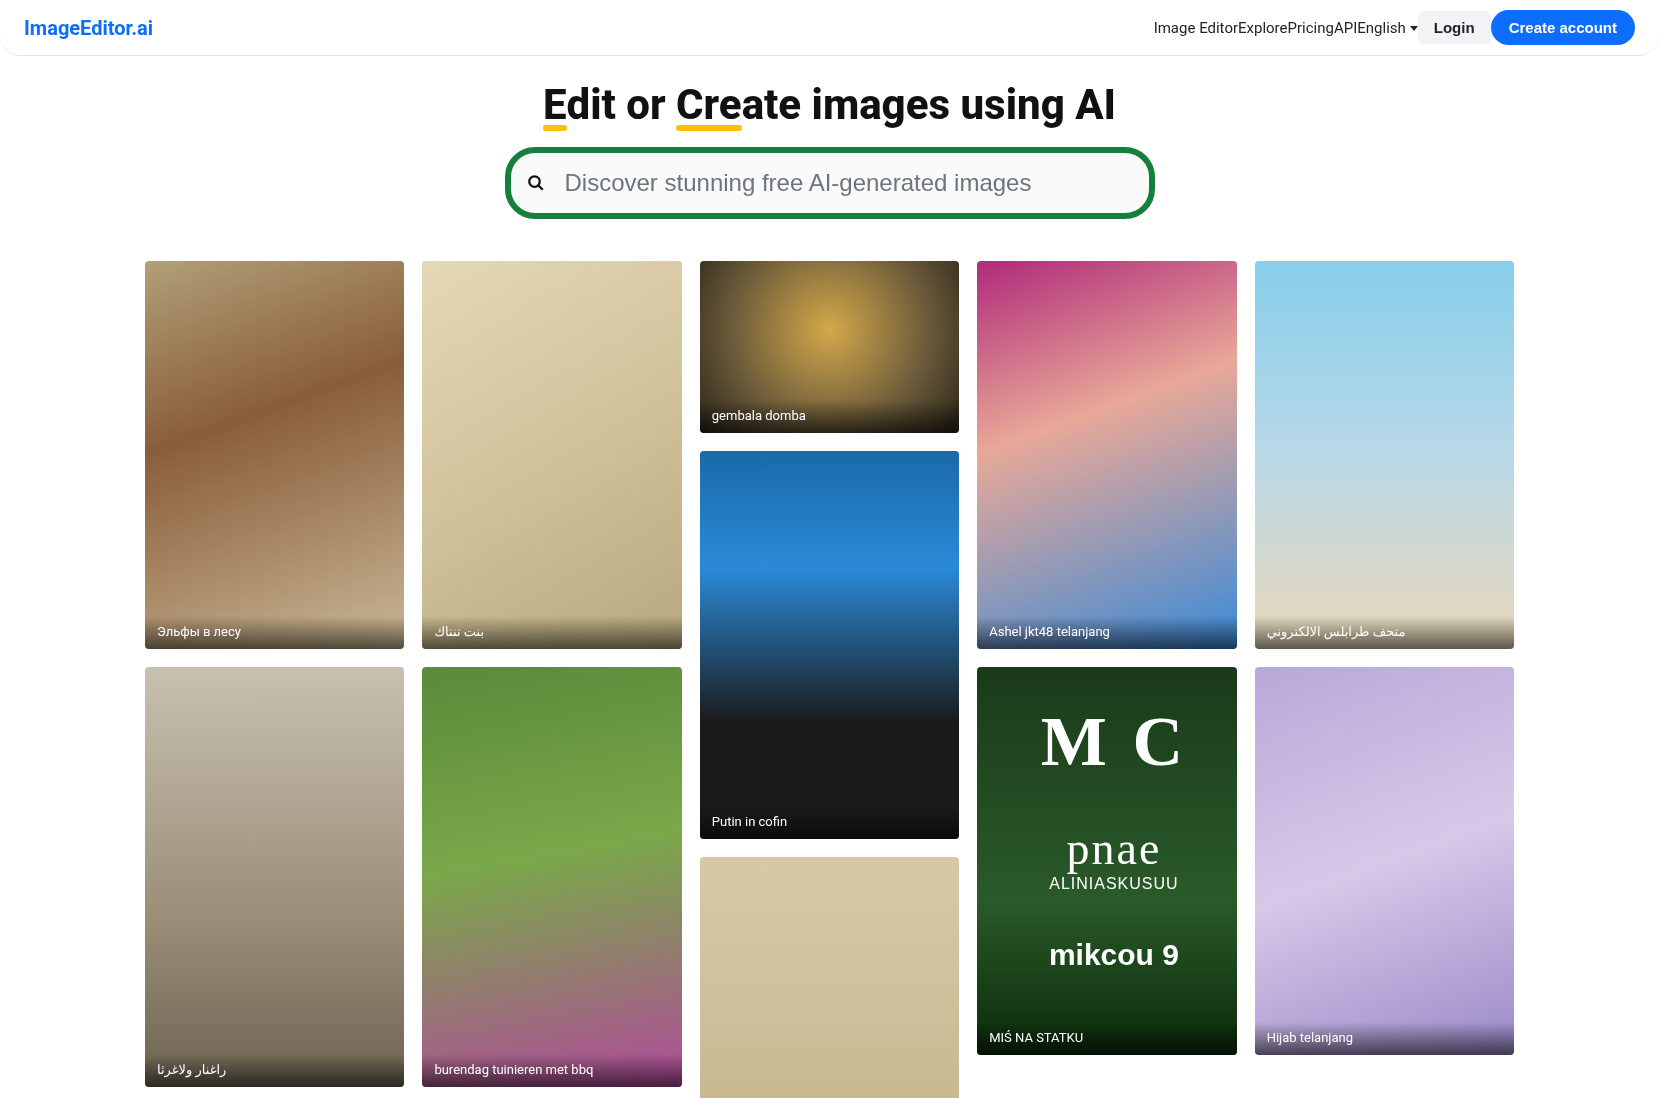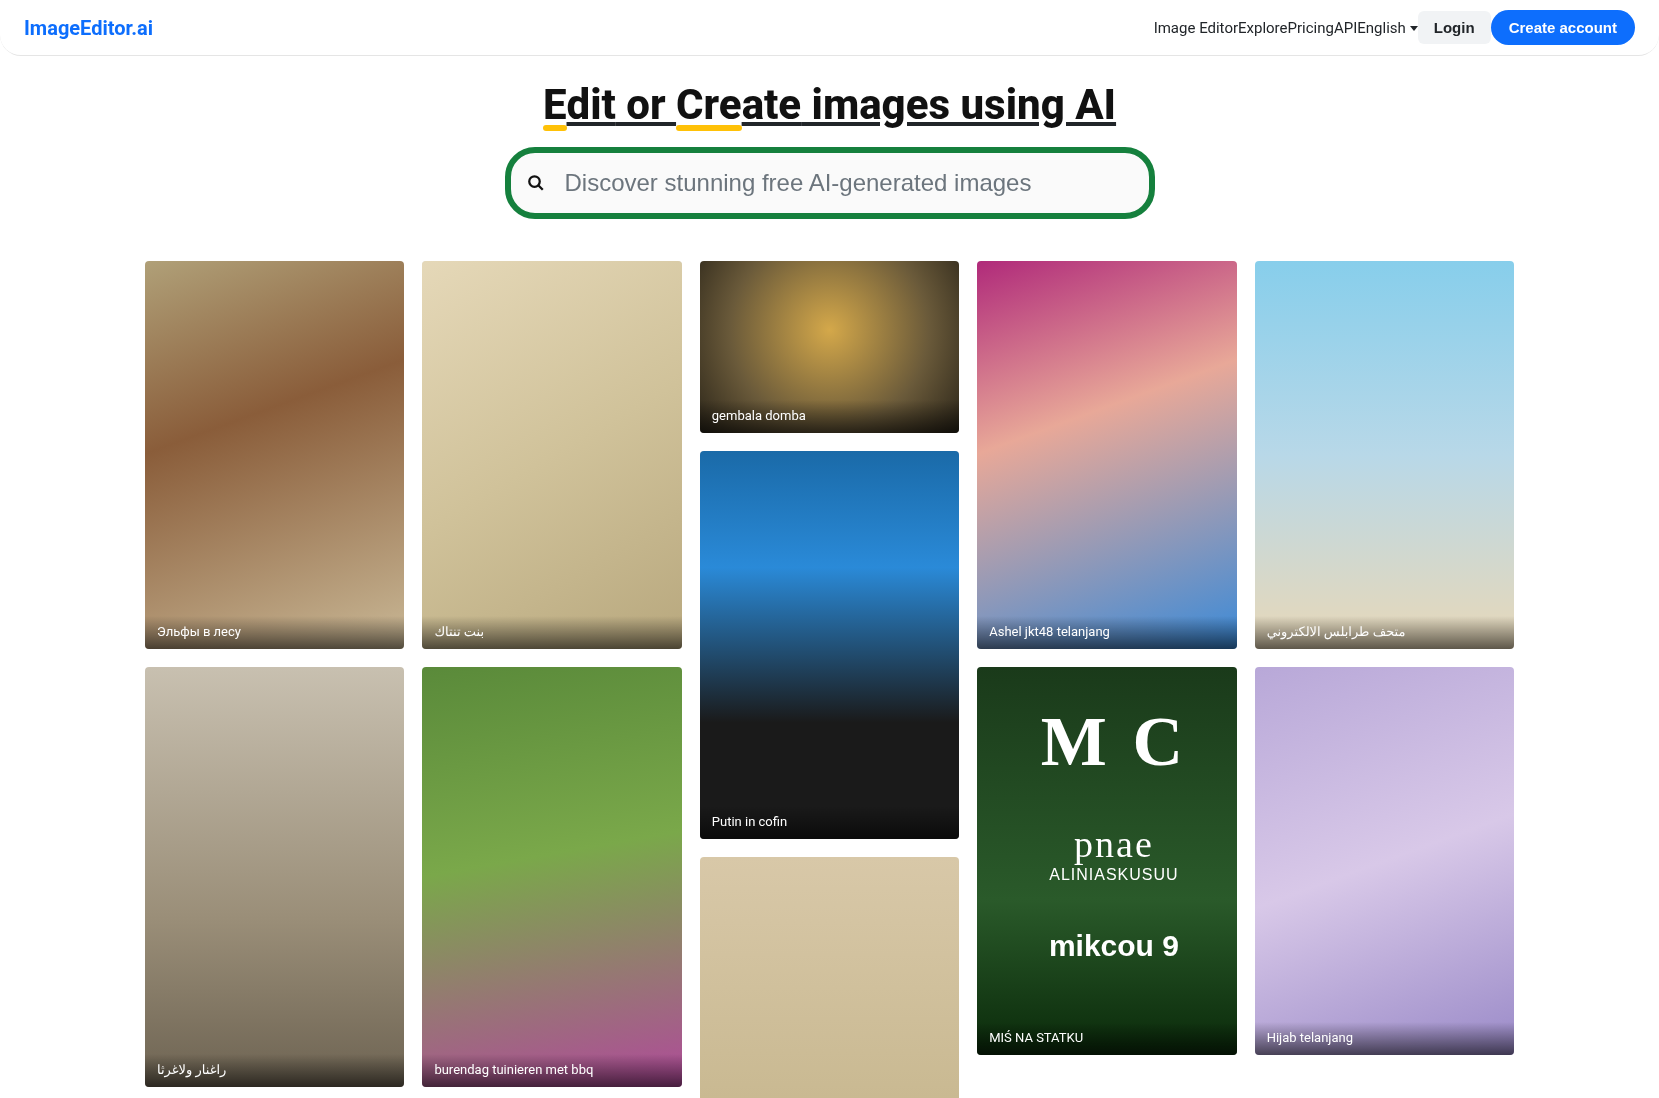--- a/index.html
+++ b/index.html
@@ -8,21 +8,21 @@
 
 .header { display: flex; align-items: center; justify-content: space-between; padding: 10px 24px; border-bottom: 1px solid #e5e5e5; border-radius: 21px; }
 .logo { color: #0d6efd; font-weight: 700; font-size: 20px; text-decoration: none; }
 .nav { display: flex; align-items: center; }
 .nav-link { color: #212529; text-decoration: none; font-size: 15px; cursor: pointer; }
 .nav-link.dropdown::after { content: ""; display: inline-block; margin-left: 4px; vertical-align: middle; border-top: 5px solid #212529; border-left: 4px solid transparent; border-right: 4px solid transparent; }
 .btn-login { background: #f1f3f5; color: #212529; padding: 8px 16px; border-radius: 6px; font-weight: 700; font-size: 15px; cursor: pointer; border: none; }
 .btn-primary { background: #0d6efd; color: #fff; padding: 9px 18px; border-radius: 22px; font-weight: 700; font-size: 15px; cursor: pointer; border: none; }
 
 
-.hero { text-align: center; padding: 24px 12px 20px; text-decoration: underline; }
+.hero { text-align: center; padding: 24px 12px 20px; }
 .hero h1 { font-size: 42px; font-weight: 800; color: #111; }
 .hero h1 .underline { position: relative; display: inline-block; }
 .hero h1 .underline::after { content: ""; position: absolute; left: 0; bottom: -2px; width: 100%; height: 6px; background: #ffc107; border-radius: 3px; }
 
 .search-wrap { margin: 18px auto 0; width: 650px; max-width: 90%; position: relative; }
 .search-wrap svg { position: absolute; left: 22px; top: 50%; transform: translateY(-50%); width: 18px; height: 18px; }
 .search-input { width: 100%; padding: 16px 20px 16px 54px; border: 6px solid #15803d; border-radius: 30px; font-size: 24px; color: #333; background: #fafafa; }
 .search-input::placeholder { color: #6c757d; }
 
 .cta-row { margin-top: 22px; display: flex; justify-content: center; gap: 14px; }
@@ -43,21 +43,21 @@
 .img-gem   { height: 172px; background: radial-gradient(circle at 50% 40%,#d4a84a 0%,#6a5a3a 60%,#2a2418 100%); }
 .img-putin { height: 388px; background: linear-gradient(180deg,#1a6aa8 0%,#2a8ad8 30%,#1a1a1a 70%); position:relative; }
 .img-map   { height: 260px; background: linear-gradient(180deg,#d8c8a8 0%,#c8b890 100%); }
 .img-ashel { height: 388px; background: linear-gradient(160deg,#b02a7a 0%,#e8a898 40%,#3a8ad8 100%); }
 .img-mis   { height: 388px; background: linear-gradient(180deg,#1a3a1a 0%,#2a5a2a 60%,#0a2a0a 100%); position:relative; }
 .img-museum{ height: 388px; background: linear-gradient(180deg,#87ceeb 0%,#b8d8e8 50%,#e8d8b8 100%); }
 .img-hijab { height: 388px; background: linear-gradient(160deg,#b8a8d8 0%,#d8c8e8 50%,#9a8ac8 100%); }
 
 .mis-text { position:absolute; top:35px; left:0; right:10px; text-align:center; color:#fff; font-family: Georgia, serif; padding-left: 24px; }
 .mis-text .big { font-size:70px; font-weight:700; letter-spacing:4px; }
-.mis-text .med { font-size:38px; margin-top:40px; letter-spacing:2px; }
+.mis-text .med { font-size:46px; margin-top:40px; letter-spacing:2px; }
 .mis-text .sm  { font-size:16px; letter-spacing:1px; font-family:Arial,sans-serif; }
 .mis-text .tiny{ font-size:10px; margin-top:6px; color:#ccc; }
 .mis-text .bot { font-size:30px; font-weight:700; margin-top:28px; font-family:Arial,sans-serif; }
 </style>
 </head>
 <body>
 
 <header class="header">
   <a class="logo" href="#">ImageEditor.ai</a>
   <nav class="nav">

